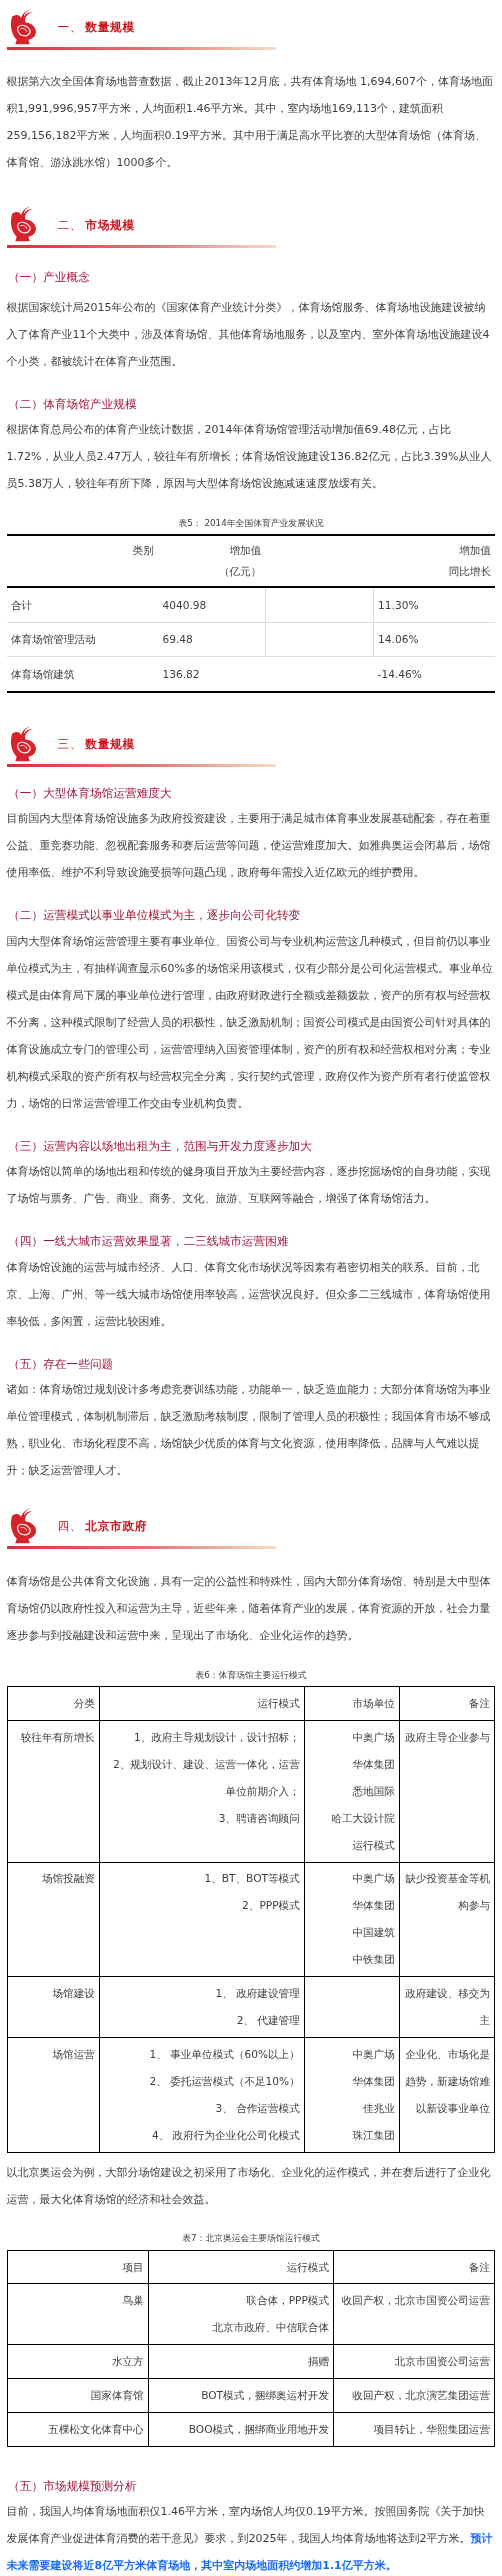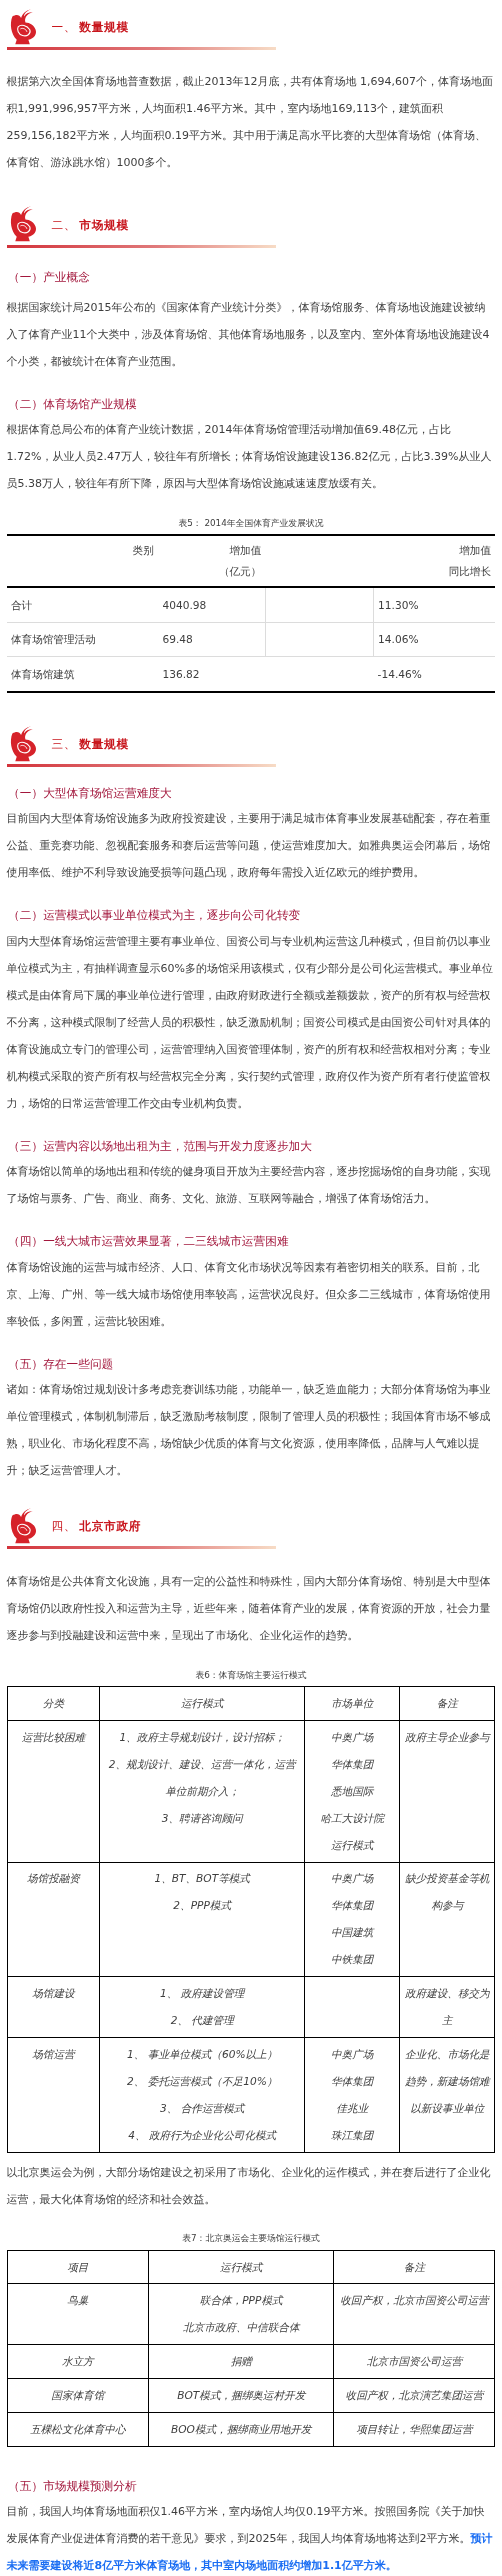--- a/index.html
+++ b/index.html
@@ -14,21 +14,21 @@
     position: relative;
     height: 43px;
     margin-top: 8.8px;
   }
   .sec-head:first-child { margin-top: 7.3px; }
   .sec-head .logo {
     position: absolute; left: 1.5px; top: 1.5px;
     width: 32px; height: 37px;
   }
   .sec-head .title {
-    position: absolute; left: 45px; top: 13px;
+    position: absolute; left: 51px; top: 13px;
     font-size: 11.7px; font-weight: bold; color: #c8161d;
     letter-spacing: 0.7px;
   }
   .sec-head .title .num { font-weight: normal; margin-right: 2.9px; }
   .sec-head .bar {
     position: absolute; left: 0; bottom: 0;
     width: 269px; height: 2.9px;
     background: linear-gradient(to right, #d3323a 0%, #e0797a 55%, #f7dcc6 100%);
   }
   .sub-head {
@@ -56,24 +56,23 @@
   table.t5 { border-top: 2.2px solid #000; border-bottom: 2.2px solid #000; }
   table.t5 th { text-align: right; font-weight: normal; padding: 4.4px 4.4px; line-height: 20.5px; vertical-align: top; border-bottom: 2.2px solid #000; }
   table.t5 td { padding: 2.9px 4.4px; line-height: 28px; border-bottom: 0.7px solid #dcdcdc; }
   table.t5 td.mid { border-left: 0.7px solid #dcdcdc; border-right: 0.7px solid #dcdcdc; }
   table.t5 tr:last-child td { border-bottom: none; }
   table.t5 tr:last-child td.mid { border-left: none; border-right: none; }
   
   table.grid { border: 0.7px solid #000; }
   table.grid th, table.grid td {
     border: 0.7px solid #000;
-    text-align: center; font-weight: normal;
+    text-align: right; font-weight: normal;
     padding: 2.9px 4.4px; vertical-align: top;
     line-height: 27px;
-    font-style: italic;
   }
 </style>
 </head>
 <body>
 
 <div class="page">
 
   <div class="sec-head">
     <svg class="logo" viewBox="0 0 44 50">
       <path d="M6 10 C2 20 4 34 12 42 L10 48 L30 48 L28 42 C36 40 40 34 38 28 C36 22 30 18 24 18 C22 12 26 6 34 4 C28 4 24 6 22 10 C22 6 26 2 32 0 C24 2 20 6 18 12 C16 8 12 6 6 10 Z" fill="#d6222a"></path>
@@ -174,21 +173,21 @@
     <thead>
       <tr>
         <th style="width:19%">分类</th>
         <th style="width:42%">运行模式</th>
         <th style="width:19.5%">市场单位</th>
         <th>备注</th>
       </tr>
     </thead>
     <tbody>
       <tr>
-        <td>运营比较困难</td>
+        <td>较往年有所增长</td>
         <td>
             <div>1、政府主导规划设计，设计招标；</div>
             <div>2、规划设计、建设、运营一体化，运营单位前期介入；</div>
             <div>3、聘请咨询顾问</div>
           </td>
         <td>
             <div>中奥广场</div>
             <div>华体集团</div>
             <div>悉地国际</div>
             <div>哈工大设计院</div>

